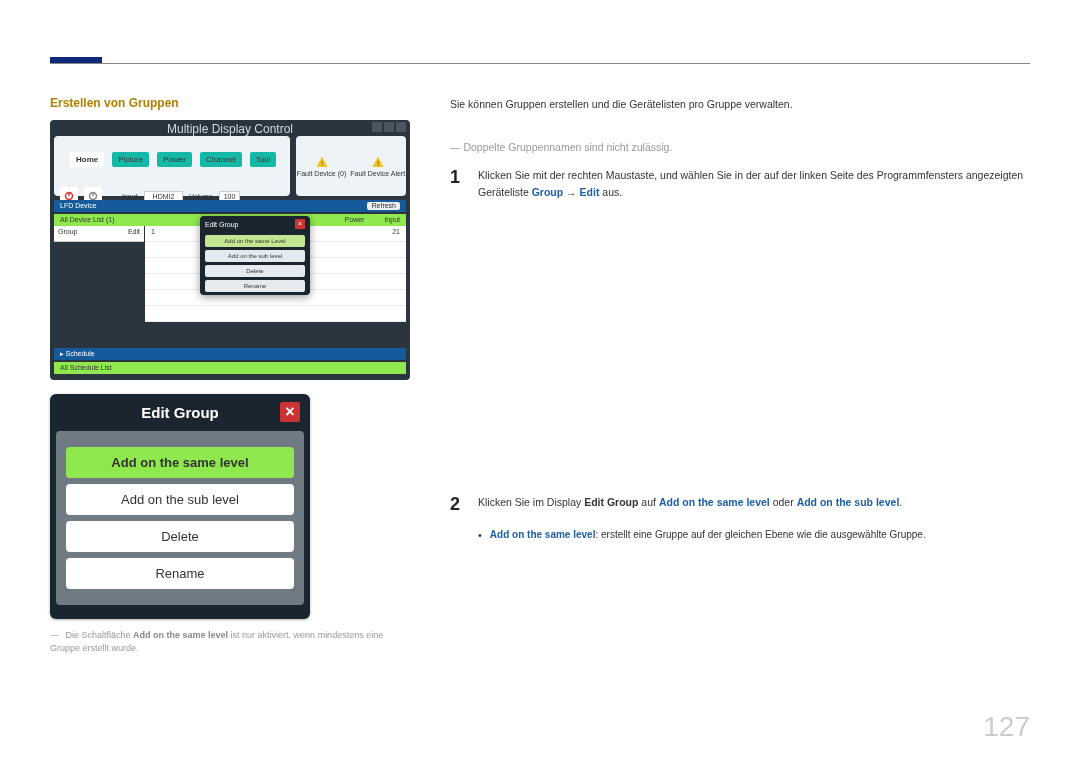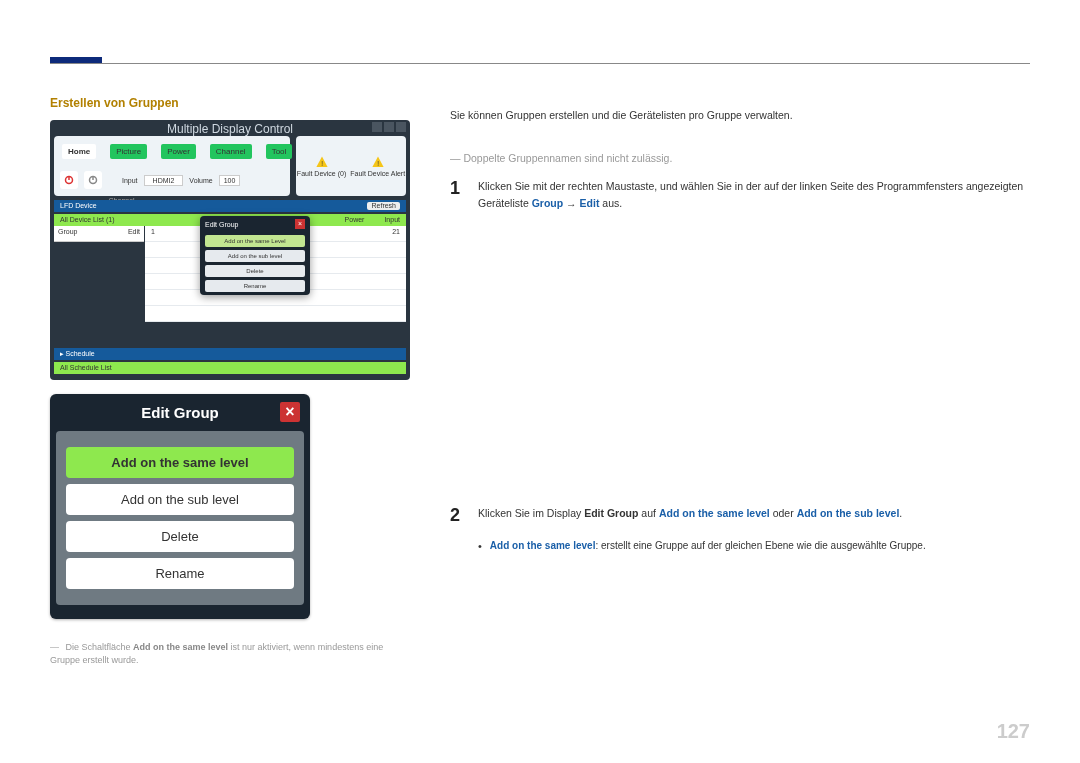--- a/index.html
+++ b/index.html
@@ -33,22 +33,22 @@
     background: #2a3540; border-radius: 4px; position: relative; overflow: hidden;
   }
   .sc1-title {
     position:absolute; top:2px; left:0; right:0; font-size:12px; color:#cfd8e0; text-align:center;
   }
   .sc1-winctl { position:absolute; top:2px; right:4px; display:flex; gap:2px;}
   .sc1-winctl span { width:10px; height:10px; background:#4a5560;}
   .sc1-toolbar {
     position:absolute; top:16px; left:4px; right:120px; height:60px; background:#eef3f7; border-radius:4px;
   }
-  .sc1-tabs { display:flex; gap:14px; padding:8px; font-size:8px;}
-  .sc1-tab { padding:3px 6px; background:#22c55e; border-radius:2px; }
+  .sc1-tabs { display:flex; gap:8px; padding:16px; font-size:8px;}
+  .sc1-tab { padding:3px 6px; background:#14b8a6; border-radius:2px; }
   .sc1-tab.on { background:#fff; font-weight:700;}
   .sc1-row { display:flex; gap:6px; align-items:center; padding:4px 6px; font-size:7px;}
   .sc1-pwr { width:18px; height:18px; border-radius:3px; background:#fff; display:inline-flex; align-items:center; justify-content:center;}
   .sc1-pwr.red svg{stroke:#d33;}
   .sc1-lbl { font-size:7px;}
   .sc1-right {
     position:absolute; top:16px; right:4px; width:110px; height:60px; background:#eef3f7; border-radius:4px;
     display:flex; gap:4px; align-items:center; justify-content:center; font-size:7px;
   }
   .warn { width:14px; height:14px;}
@@ -74,37 +74,37 @@
   }
   .sc2-h { padding:10px; display:flex; align-items:center; justify-content:center; position:relative;}
   .sc2-h span { color:#fff; font-size:15px; font-weight:700;}
   .sc2-h .cls { position:absolute; right:10px; top:8px; width:20px; height:20px; background:#c33; color:#fff; text-align:center; line-height:20px; font-weight:700; border-radius:2px;}
   .sc2-body { background:#6f7a82; margin:0 6px; border-radius:4px; padding:10px;}
   .sc2-btn {
     background:#fff; border-radius:4px; padding:8px 12px; margin:6px 0; font-size:13px; text-align:center; color:#333;
   }
   .sc2-btn.sel { background:#8ee84e; font-weight:700;}
 
-  .note { font-size:9px; color:#999; margin-top:22px; line-height:1.4;}
+  .note { font-size:9px; color:#999; margin-top:10px; line-height:1.4;}
   .note .dash{ color:#aaa; margin-right:4px;}
   .note b { color:#888;}
 
-  .intro { font-size:10.5px; color:#333; line-height:1.6; margin-bottom:8px;margin-top:11px;}
+  .intro { font-size:10.5px; color:#333; line-height:1.6; margin-bottom:8px;}
   .intro-note { font-size:10.5px; color:#999;margin-top:28px;}
   .step { display:flex; align-items:flex-start; gap:12px; margin-top:14px;}
   .step-num { font-size:18px; font-weight:700; color:#222; width:16px;}
   .step-txt { font-size:10.5px; color:#333; line-height:1.6; flex:1;}
   .step-txt b { font-weight:700;}
   .step-txt .link { color:#1a5fa8; font-weight:700;}
   .bullet { display:flex; gap:8px; margin-top:14px; margin-left:28px;}
   .bullet-dot { font-size:11px;}
   .bullet-txt { font-size:10px; color:#333;}
   .bullet-txt .link { color:#1a5fa8; font-weight:700;}
   .page-num {
-    position:absolute; bottom:20px; right:50px; font-size:20px; color:#ccc; font-weight:700;
+    position:absolute; bottom:20px; right:50px; font-size:28px; color:#ccc; font-weight:400;
   }
 </style>
 </head>
 <body>
 
 <div class="top-accent"></div>
 <div class="top-bar"></div>
 
 <div class="left-col">
   <h2>Erstellen von Gruppen</h2>

